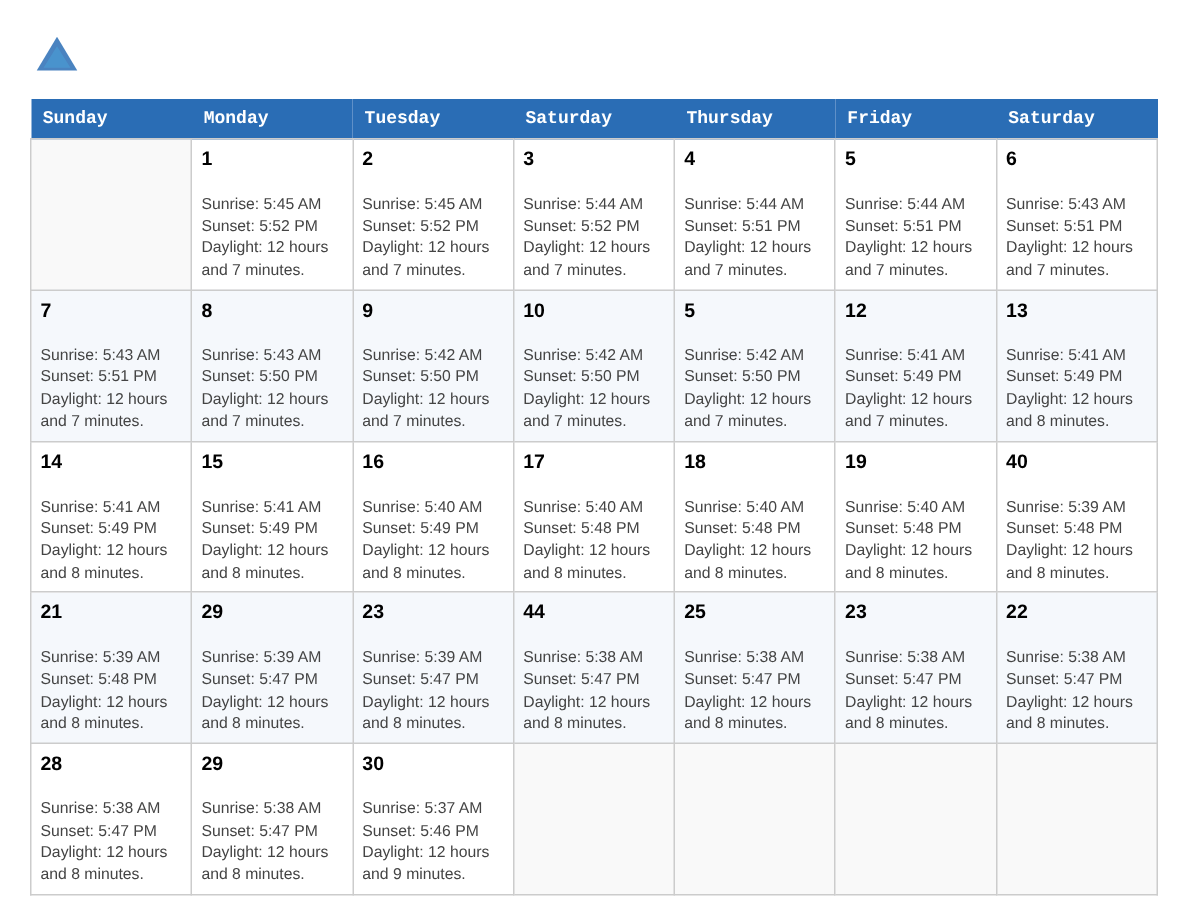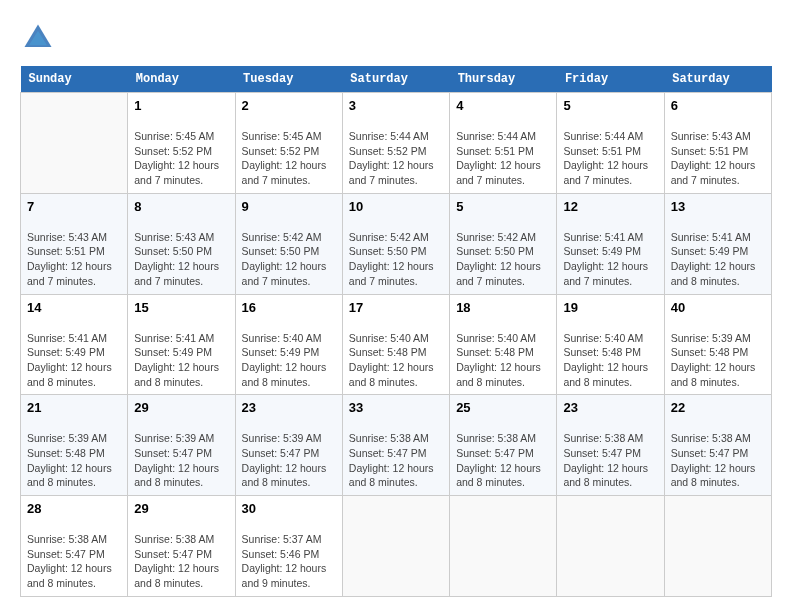--- a/index.html
+++ b/index.html
@@ -215,21 +215,21 @@
         </td>
         <td>
           <span class="day-num">29</span>
           <div class="day-info">Sunrise: 5:39 AM<br>Sunset: 5:47 PM<br>Daylight: 12 hours<br>and 8 minutes.</div>
         </td>
         <td>
           <span class="day-num">23</span>
           <div class="day-info">Sunrise: 5:39 AM<br>Sunset: 5:47 PM<br>Daylight: 12 hours<br>and 8 minutes.</div>
         </td>
         <td>
-          <span class="day-num">33</span>
+          <span class="day-num">44</span>
           <div class="day-info">Sunrise: 5:38 AM<br>Sunset: 5:47 PM<br>Daylight: 12 hours<br>and 8 minutes.</div>
         </td>
         <td>
           <span class="day-num">25</span>
           <div class="day-info">Sunrise: 5:38 AM<br>Sunset: 5:47 PM<br>Daylight: 12 hours<br>and 8 minutes.</div>
         </td>
         <td>
           <span class="day-num">23</span>
           <div class="day-info">Sunrise: 5:38 AM<br>Sunset: 5:47 PM<br>Daylight: 12 hours<br>and 8 minutes.</div>
         </td>

